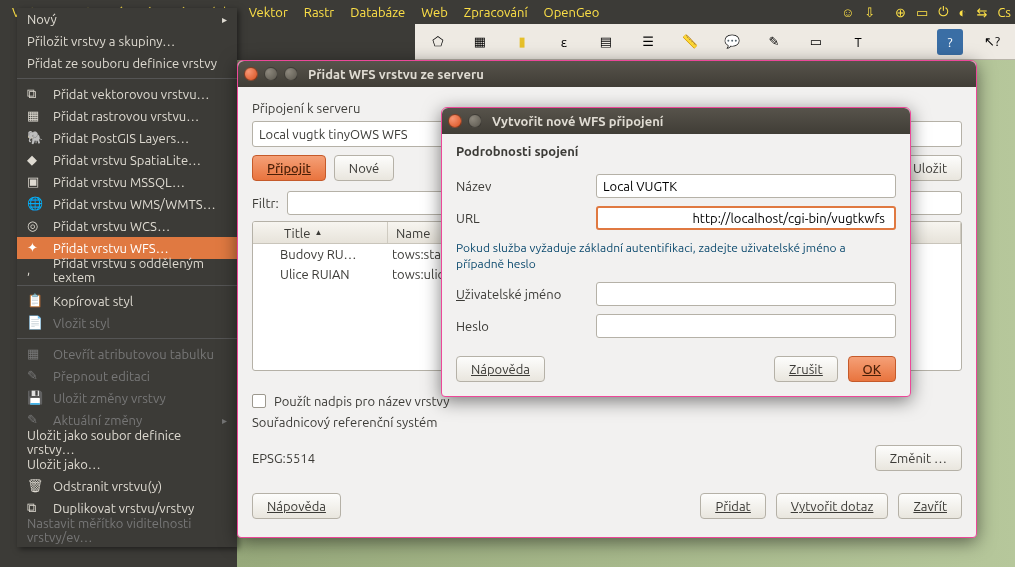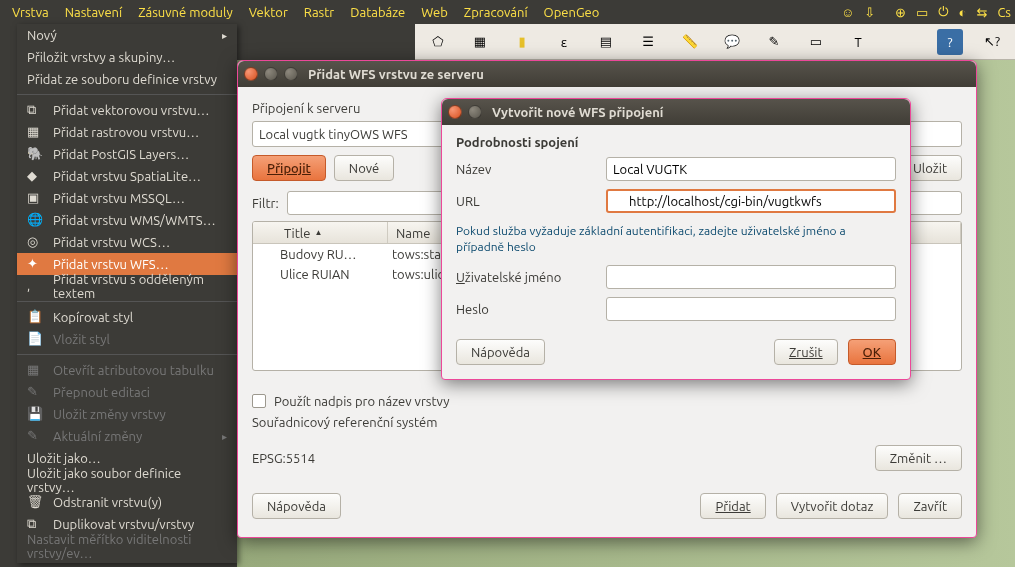--- a/index.html
+++ b/index.html
@@ -8,21 +8,21 @@
 
 .menubar { background: #3c3b37; color: #fde047; height: 24px; display: flex; align-items: center; padding: 0 4px; }
 .menubar .item { padding: 3px 8px; cursor: pointer; }
 .menubar .right { margin-left: auto; display: flex; gap: 10px; align-items: center; }
 
 
 .toolbar { background: #eeeae3; height: 36px; border-bottom: 1px solid #b8b4a9; display: flex; align-items: center; padding: 0 10px; gap: 16px; position: absolute; left: 415px; right: 0; top: 24px; }
 .toolbar .tbtn { width: 26px; height: 26px; display: flex; align-items: center; justify-content: center; }
 
 
-.dropdown { position: absolute; left: 17px; top: 24px; width: 220px; background: #3c3b37; color: #dfdbd2; box-shadow: 2px 2px 6px rgba(0,0,0,.5); z-index: 5; padding-bottom: 6px;}
+.dropdown { position: absolute; left: 17px; top: 8px; width: 220px; background: #3c3b37; color: #dfdbd2; box-shadow: 2px 2px 6px rgba(0,0,0,.5); z-index: 5; padding-bottom: 6px;}
 .dropdown .row { display: flex; align-items: center; padding: 4px 10px; gap: 10px; cursor: pointer; height: 22px; }
 .dropdown .row.noicon { padding-left: 10px; }
 .dropdown .row.sel { background: #e07941; color: #fff; }
 .dropdown .row.dis { color: #777; }
 .dropdown .sep { height: 1px; background: #555; margin: 4px 0; }
 .dropdown .ic { width: 16px; height: 16px; flex: 0 0 16px; }
 .dropdown .arrow { margin-left: auto; font-size: 10px; }
 
 
 .dialog { position: absolute; background: #f2f1f0; border: 1px solid #ec4899; border-radius: 6px 6px 4px 4px; box-shadow: 0 4px 18px rgba(0,0,0,.5); color: #3c3b37; }
@@ -54,29 +54,29 @@
 .col.name { flex: 1; }
 .sorter { font-size: 8px; margin-left: 4px; }
 
 .chk-row { display: flex; align-items: center; gap: 8px; margin-top: 23px; }
 .chk { width: 14px; height: 14px; border: 1px solid #9c988e; border-radius: 2px; background: #fff; }
 
 .crs-row { display: flex; align-items: center; margin-top: 16px; }
 .crs-row .val { margin-left: 0; }
 .crs-row .spacer { flex: 1; }
 
-.dlg-buttons { display: flex; gap: 10px; align-items: center; margin-top: 22px; }
+.dlg-buttons { display: flex; gap: 10px; align-items: center; margin-top: 22px; text-decoration: underline; }
 .dlg-buttons .spacer { flex: 1; }
 
 
-#dlg-conn { left: 441px; top: 98px; width: 470px; z-index: 20; }
-.form-grid { display: grid; grid-template-columns: 140px 1fr; gap: 8px 10px; align-items: center; margin-top: 8px; }
+#dlg-conn { left: 441px; top: 107px; width: 470px; z-index: 20; }
+.form-grid { display: grid; grid-template-columns: 140px 1fr; gap: 8px 0; align-items: center; margin-top: 16px; }
 .form-grid label { font-size: 13px; }
 .txt { height: 24px; border: 1px solid #b5b1a7; border-radius: 3px; padding: 0 6px; background: #fff; width: 100%; }
-.txt.focus { border: 2px solid #e07941; padding: 0 21px; }
+.txt.focus { border: 2px solid #e07941; padding: 0 9px; text-align: right; }
 .hint { grid-column: 1 / -1; font-size: 12px; color: #0c4a6e; line-height: 1.35; margin: 2px 0; }
 .section-head { font-weight: bold; margin-bottom: 6px; }
 
 
 .mapbg { position: absolute; left: 237px; right: 0; top: 60px; bottom: 0; background: linear-gradient(90deg, #97a97b, #b6c79b); z-index: 1; }
 .mapbg::before, .mapbg::after { content: ""; position: absolute; background: rgba(60,40,160,.25); }
 </style>
 </head>
 <body>
 
@@ -191,24 +191,24 @@
   <div class="row dis">
       <span class="ic">💾</span>
       <span>Uložit změny vrstvy</span>
     </div>
   <div class="row dis">
       <span class="ic">✎</span>
       <span>Aktuální změny</span>
       <span class="arrow">▸</span>
     </div>
   <div class="row noicon">
+      <span>Uložit jako soubor definice vrstvy…</span>
+    </div>
+  <div class="row noicon">
       <span>Uložit jako…</span>
-    </div>
-  <div class="row noicon">
-      <span>Uložit jako soubor definice vrstvy…</span>
     </div>
   <div class="row">
       <span class="ic">🗑</span>
       <span>Odstranit vrstvu(y)</span>
     </div>
   <div class="row">
       <span class="ic">⧉</span>
       <span>Duplikovat vrstvu/vrstvy</span>
     </div>
   <div class="row noicon dis">

